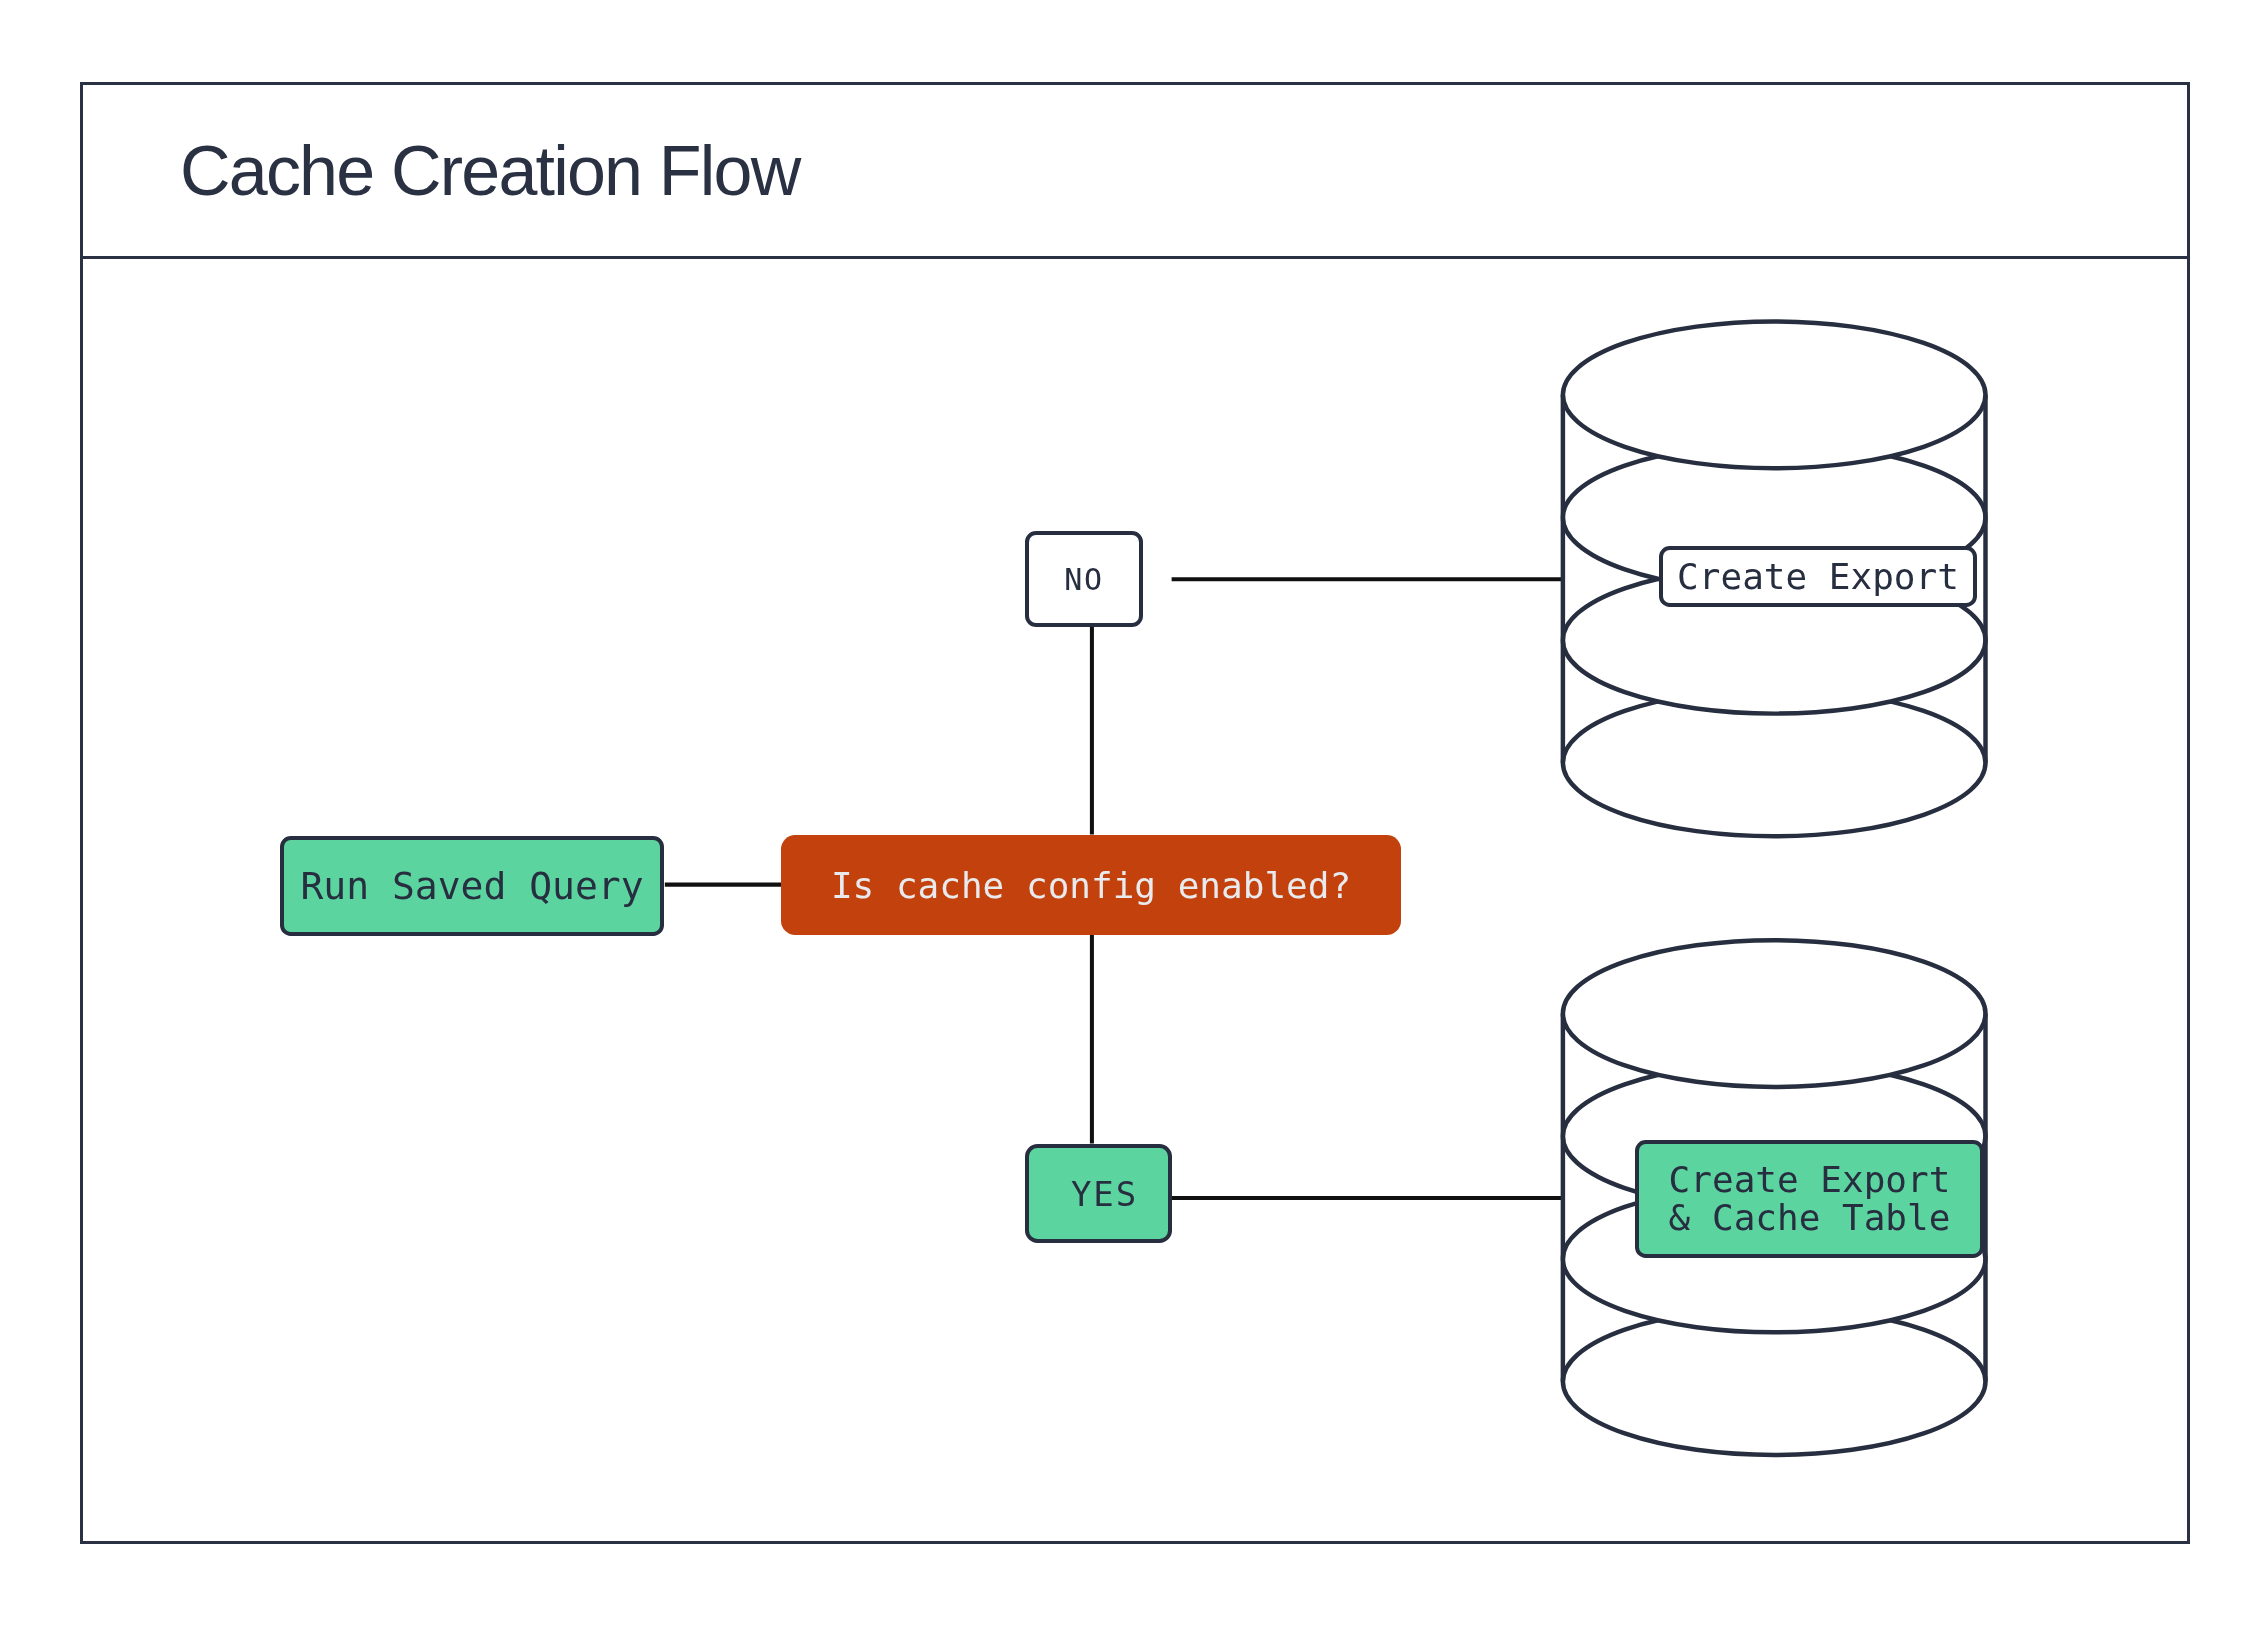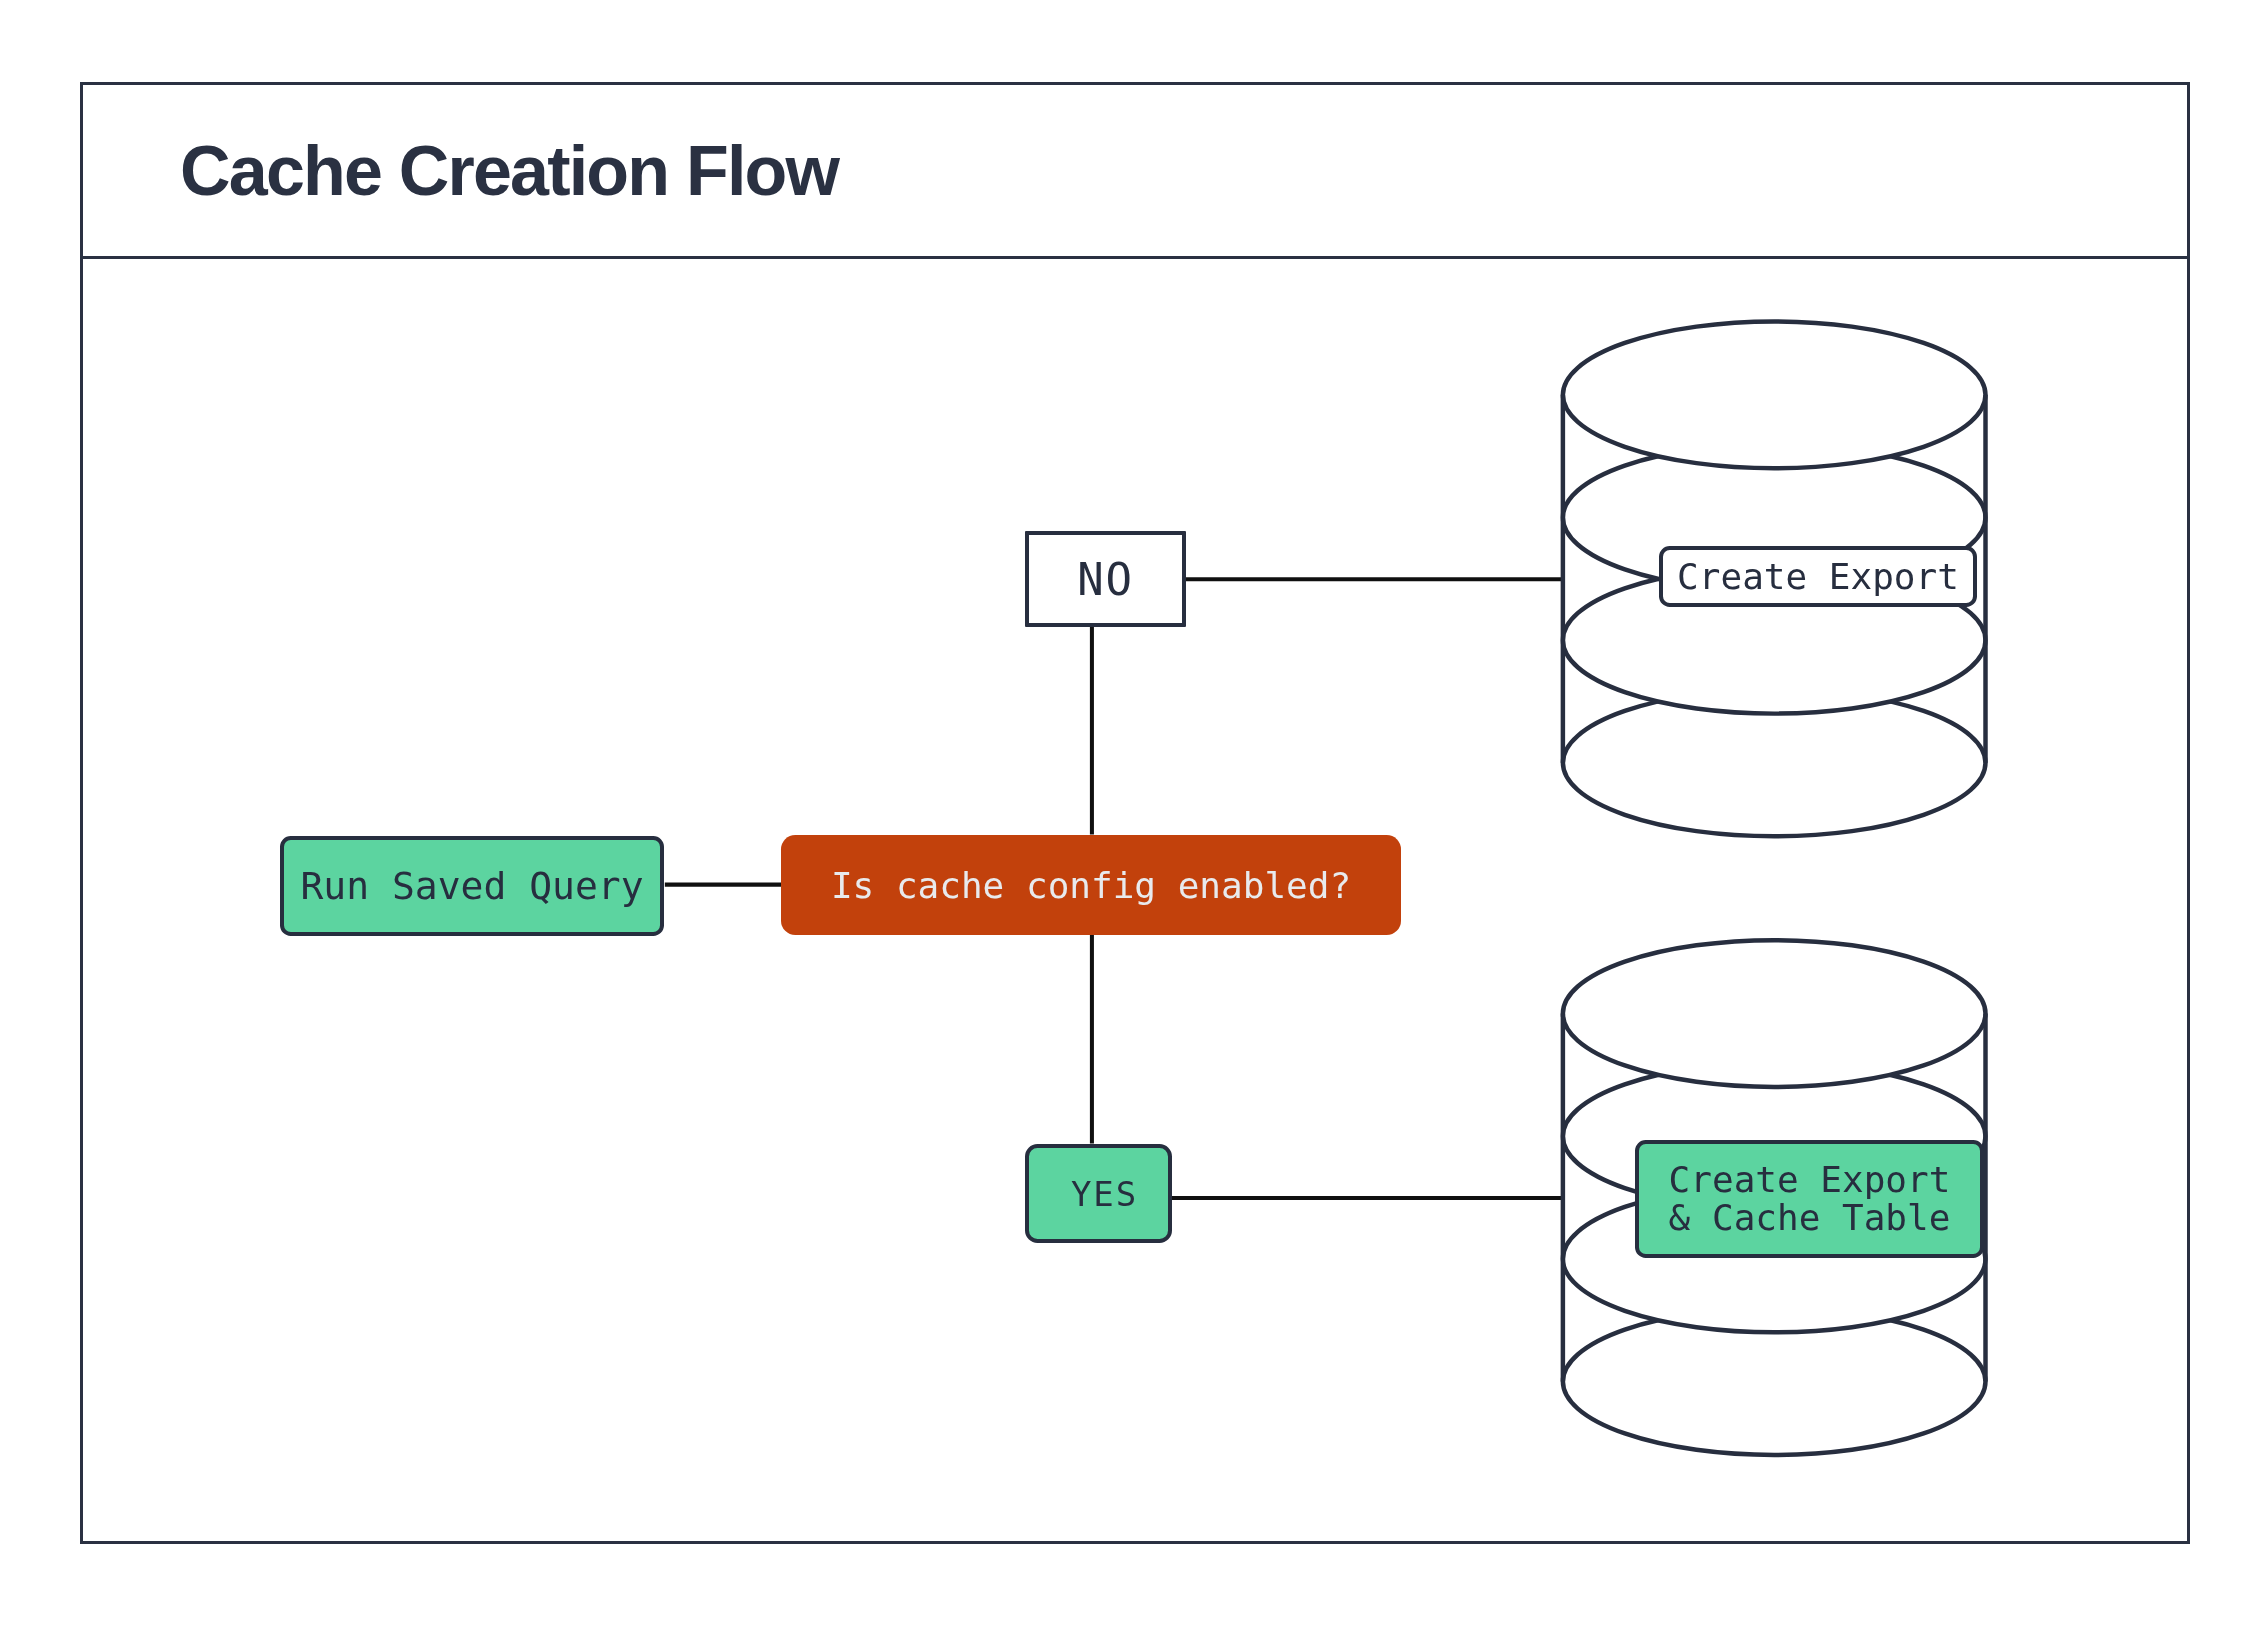--- a/index.html
+++ b/index.html
@@ -3,31 +3,31 @@
 <meta charset="utf-8">
 <style>
   html,body{margin:0;padding:0;background:#ffffff;}
   .stage{position:relative;width:2268px;height:1626px;background:#ffffff;overflow:hidden;
          font-family:"DejaVu Sans Mono", monospace;}
   .frame{position:absolute;left:80px;top:82px;width:2110px;height:1462px;
          border:3.6px solid #2a3142;box-sizing:border-box;background:#ffffff;}
   .header{position:absolute;left:0;top:0;width:100%;height:174px;
           border-bottom:3.6px solid #2a3142;box-sizing:border-box;
           display:flex;align-items:center;}
-  .title{font-family:"Liberation Sans", sans-serif;font-weight:700;
+  .title{font-family:"Liberation Sans", sans-serif;font-weight:400;
          font-size:70px;letter-spacing:-1.8px;color:#2a3142;padding-left:97px;}
   svg.overlay{position:absolute;left:0;top:0;width:2268px;height:1626px;}
   .node{position:absolute;box-sizing:border-box;display:flex;align-items:center;
         justify-content:center;color:#272e3f;}
   .node-start{left:280px;top:836px;width:384px;height:100px;background:#5cd4a0;
         border:4.5px solid #272e3f;border-radius:10.7px;font-size:38px;}
   .node-decision{left:781px;top:835px;width:620px;height:100px;background:#c2410c;
         border-radius:14.3px;color:#e8eaed;font-size:36px;}
-  .node-no{left:1025px;top:531px;width:161px;height:96px;background:#ffffff;
-        border:4.5px solid #272e3f;border-radius:1px;font-size:44px;letter-spacing:1.8px;}
+  .node-no{left:1025px;top:531px;width:118px;height:96px;background:#ffffff;
+        border:4.5px solid #272e3f;border-radius:11px;font-size:30px;letter-spacing:1.8px;}
   .node-yes{left:1025px;top:1144px;width:147px;height:99px;background:#5cd4a0;
         border:4.5px solid #272e3f;border-radius:12.5px;font-size:34px;letter-spacing:1.8px;padding-left:12px;}
   .db-label-top{left:1659px;top:546px;width:318px;height:61px;background:#ffffff;
         border:4px solid #272e3f;border-radius:10.7px;font-size:36px;}
   .db-label-bottom{left:1635px;top:1140px;width:349px;height:118px;background:#5cd4a0;
         border:4.5px solid #272e3f;border-radius:10.7px;font-size:36px;
         flex-direction:column;line-height:38px;text-align:center;}
 </style>
 </head>
 <body>

